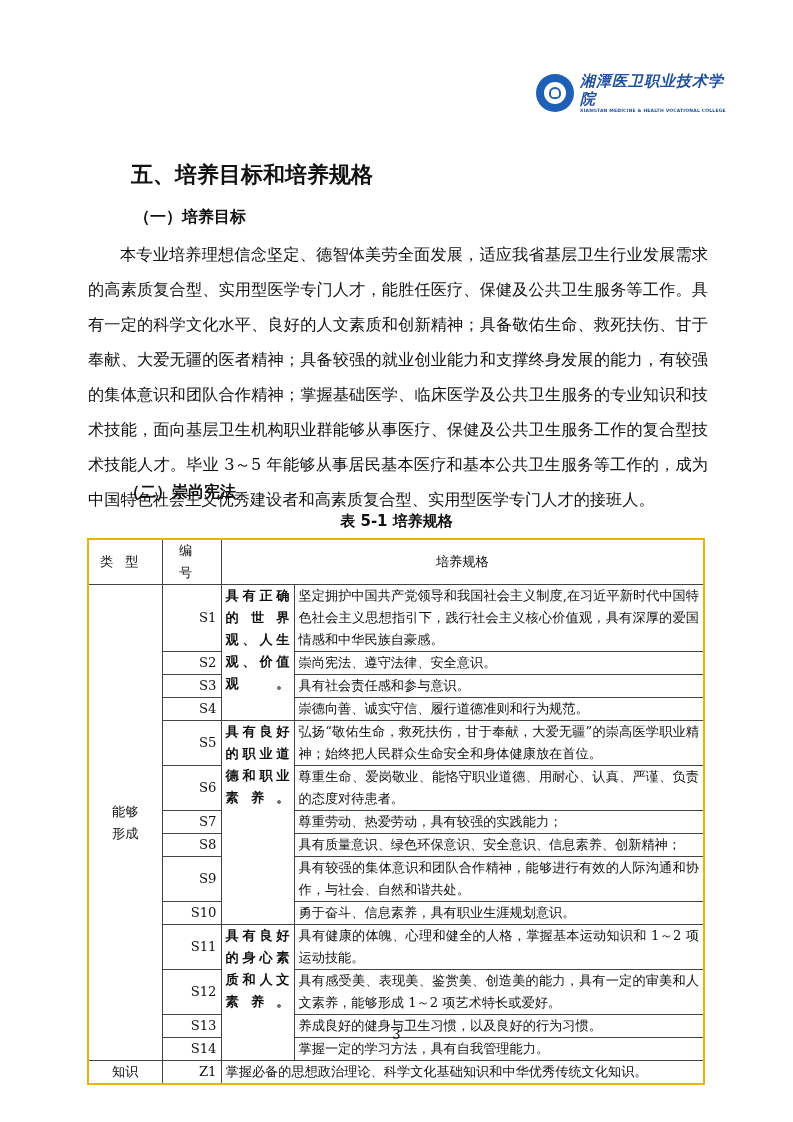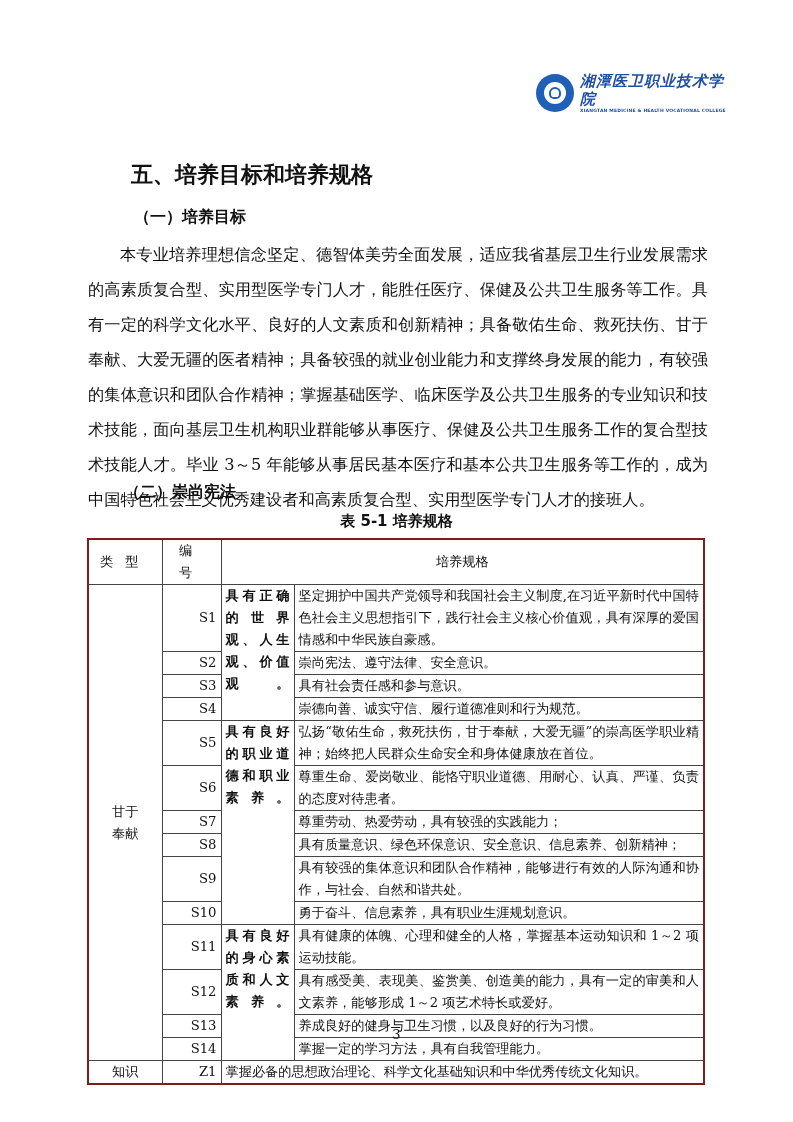--- a/index.html
+++ b/index.html
@@ -17,21 +17,21 @@
   .h2 { position: absolute; font-size: 16px; font-weight: bold; font-family: "DejaVu Sans", sans-serif; }
   .h2.a { left: 116px; top: 207px; margin-left: 18px; }
   .h2.b { left: 124px; top: 482px; }
   .para { position: absolute; left: 88px; top: 237px; width: 620px; font-size: 16.2px; line-height: 35px; text-align: justify; }
   .para p { margin: 0; text-indent: 32px; }
   .caption { position: absolute; left: 0; width: 793px; top: 512px; text-align: center; font-size: 15px; font-weight: bold; font-family: "DejaVu Sans", sans-serif; }
 
   table.spec { position: absolute; left: 87px; top: 538px; width: 618px; border-collapse: collapse;
                font-size: 13.2px; line-height: 22px; table-layout: fixed; }
   table.spec td, table.spec th { border: 1px solid #444; padding: 0 4px; vertical-align: middle; }
-  table.spec { border: 2px solid #7f1d1d; }
+  table.spec { border: 2px solid #eab308; }
   table.spec th { font-weight: normal; height: 20px; text-align: center; }
   .c-type { text-align: center; }
   .c-code { text-align: right; }
   .c-group { text-align: justify; text-align-last: justify; padding: 0 3px; font-weight: bold; }
   .c-group.top { vertical-align: top; }
   .c-text { text-align: justify; }
   .spaced { letter-spacing: 12px; }
   .pagenum { position: absolute; left: 0; width: 793px; top: 1027px; text-align: center; font-size: 13px; }
 </style>
 </head>
@@ -63,21 +63,21 @@
   <thead>
     <tr>
       <th><span class="spaced">类型</span></th>
       <th><span class="spaced">编号</span></th>
       <th colspan="2">培养规格</th>
     </tr>
   </thead>
   <tbody>
     <tr style="height:66px">
       <td rowspan="14" class="c-type">
-          <div style="width:2em;margin:0 auto">甘于奉献</div>
+          <div style="width:2em;margin:0 auto">能够形成</div>
         </td>
       <td class="c-code">S1</td>
       <td rowspan="4" class="c-group top">具有正确的世界观、人生观、价值观。</td>
       <td class="c-text">坚定拥护中国共产党领导和我国社会主义制度,在习近平新时代中国特色社会主义思想指引下，践行社会主义核心价值观，具有深厚的爱国情感和中华民族自豪感。</td>
     </tr>
     <tr>
       <td class="c-code">S2</td>
       <td class="c-text">崇尚宪法、遵守法律、安全意识。</td>
     </tr>
     <tr>

